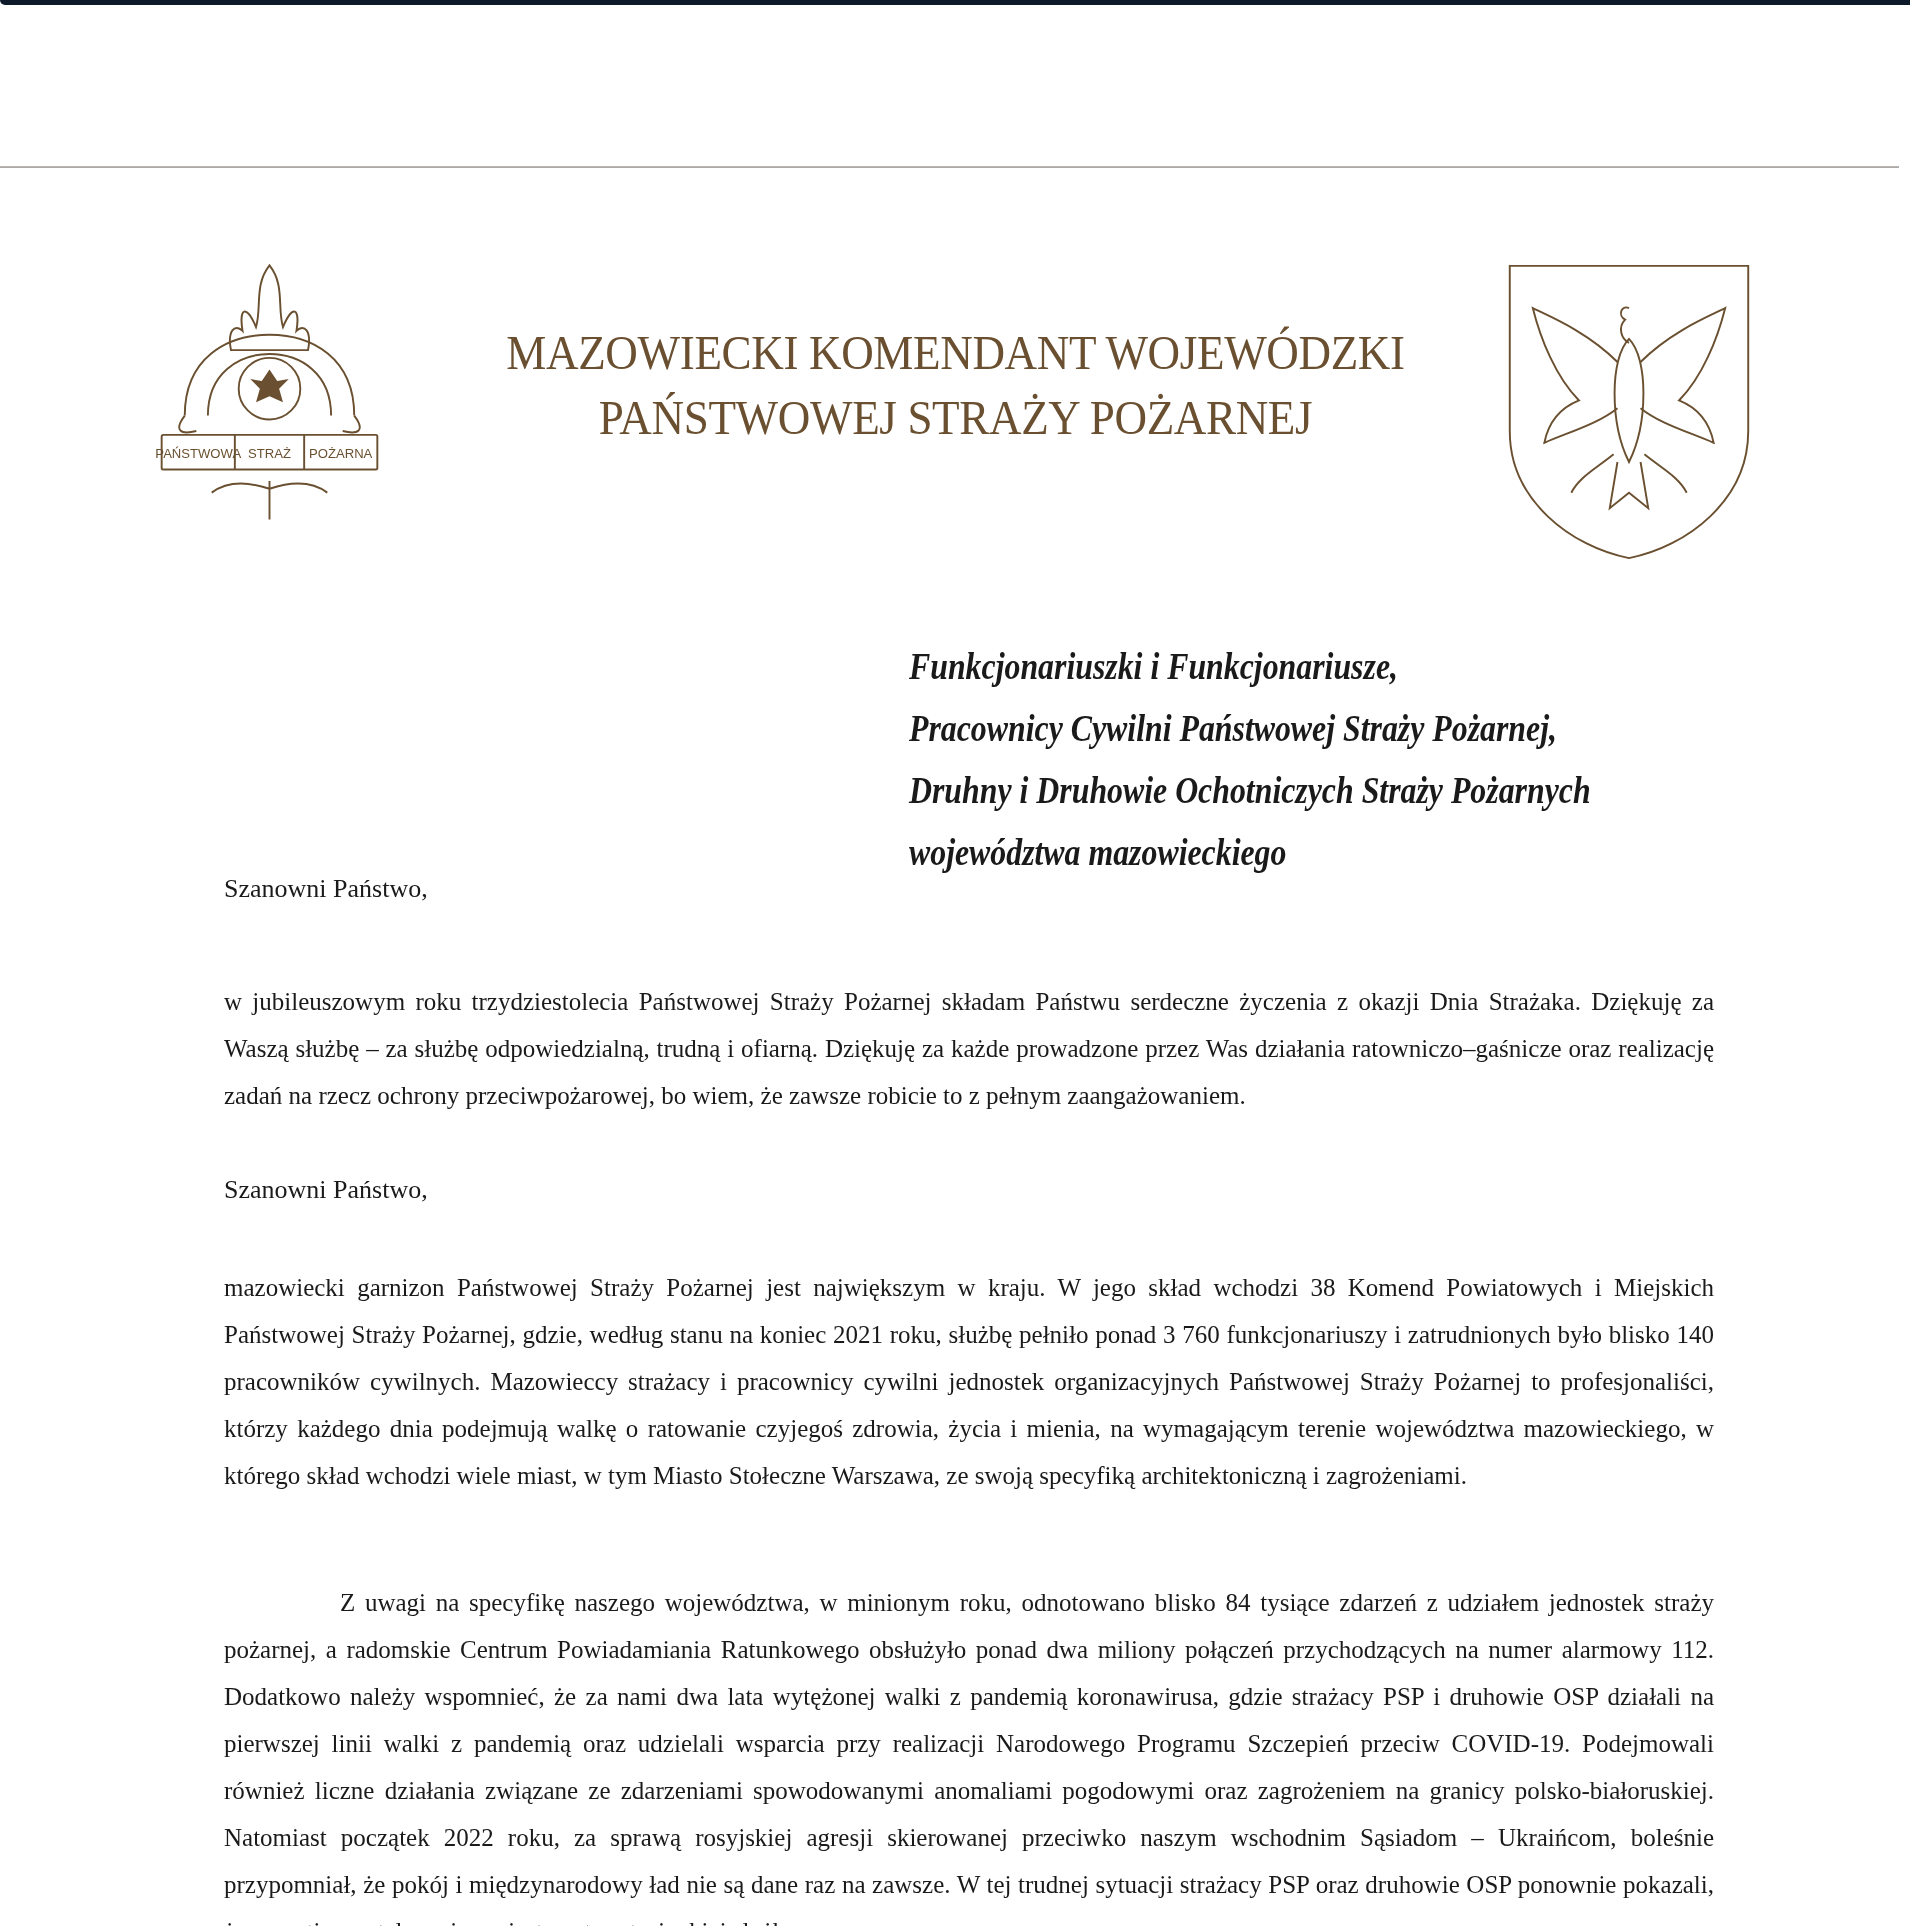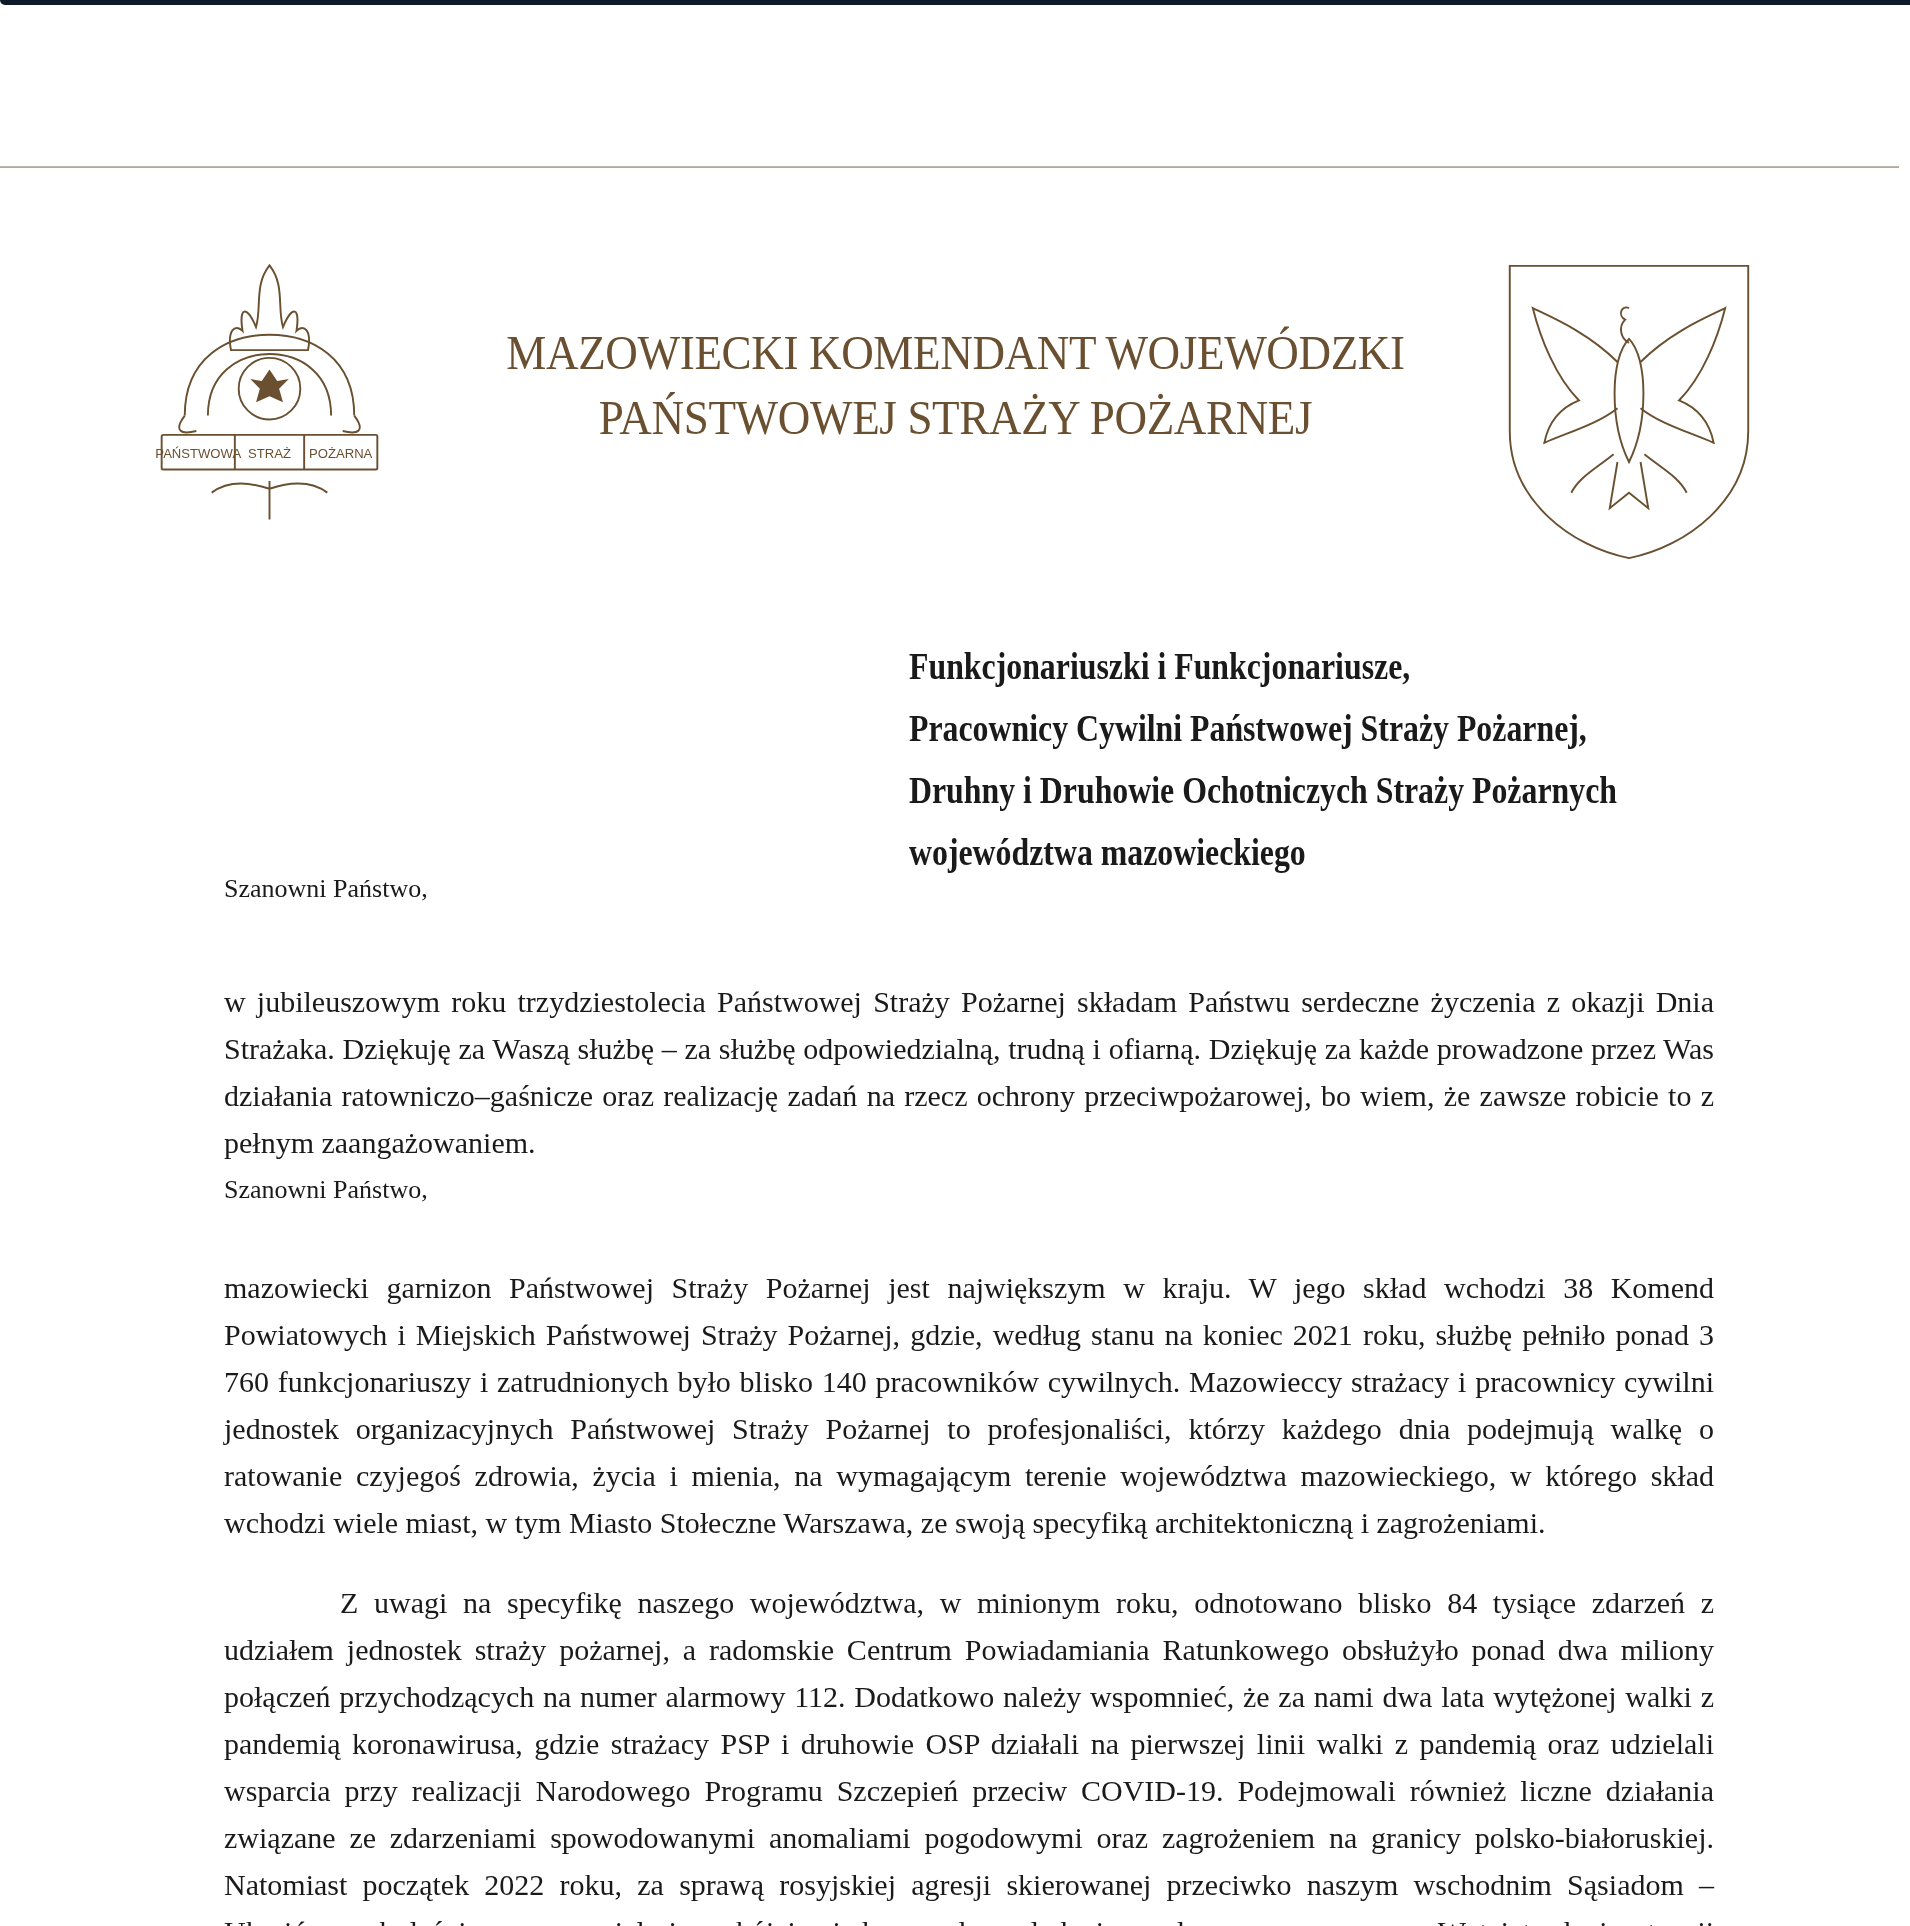--- a/index.html
+++ b/index.html
@@ -3,23 +3,23 @@
 <meta charset="utf-8">
 <style>
   html, body { margin: 0; padding: 0; background: #ffffff; }
   body { width: 1911px; height: 2702px; position: relative; overflow: hidden; font-family: "Liberation Serif", "DejaVu Serif", serif; color: #1a1a1a; }
   .scan-top { position: absolute; left: 0; top: 0; width: 1911px; height: 4.6px; background: #0d1a2a; border-bottom-left-radius: 7.7px; }
   .fold-line { position: absolute; left: 0; top: 166px; width: 1899px; height: 1.5px; background: linear-gradient(to bottom, #c9b8a0, #9fa6b8); }
   .emblem { position: absolute; left: 150px; top: 250px; width: 239px; height: 285px; }
   .coat { position: absolute; left: 1502px; top: 262px; width: 254px; height: 300px; }
   .letterhead { position: absolute; left: 416px; top: 320px; width: 1079px; text-align: center; color: #6a5030; font-family: "Liberation Serif", serif; font-size: 49px; line-height: 65px; letter-spacing: -0.4px; transform: scaleX(0.92); transform-origin: center; }
   .letterhead div { white-space: nowrap; }
-  .addressee { position: absolute; left: 909px; top: 636px; width: 886px; font-weight: bold; font-size: 37px; line-height: 62px; font-family: "Liberation Serif", serif; }
+  .addressee { position: absolute; left: 909px; top: 636px; width: 886px; font-style: italic; font-weight: bold; font-size: 37px; line-height: 62px; font-family: "Liberation Serif", serif; }
   .addressee div { white-space: nowrap; transform: scaleX(0.86); transform-origin: left; }
-  .body-text { position: absolute; left: 224px; width: 1490px; font-size: 30px; line-height: 47px; text-align: justify; font-family: "Liberation Serif", serif; }
+  .body-text { position: absolute; left: 224px; width: 1490px; font-size: 25px; line-height: 47px; text-align: justify; font-family: "Liberation Serif", serif; }
   .salute { position: absolute; left: 224px; font-size: 26px; font-family: "Liberation Serif", serif; white-space: nowrap; }
   .indent { text-indent: 116px; }
 </style>
 </head>
 <body>
 
 <div class="scan-top"></div>
 <div class="fold-line"></div>
 
 <svg class="emblem" viewBox="0 0 620 740" fill="none" stroke="#6a5030" stroke-width="5">

